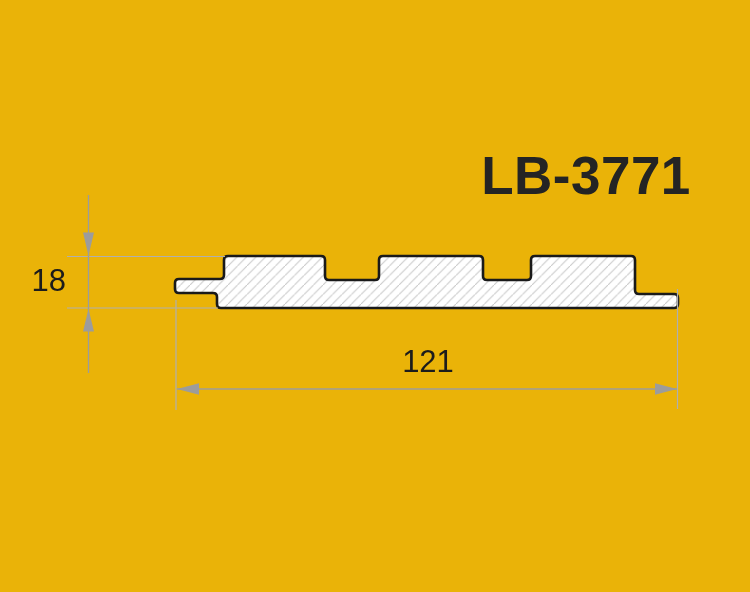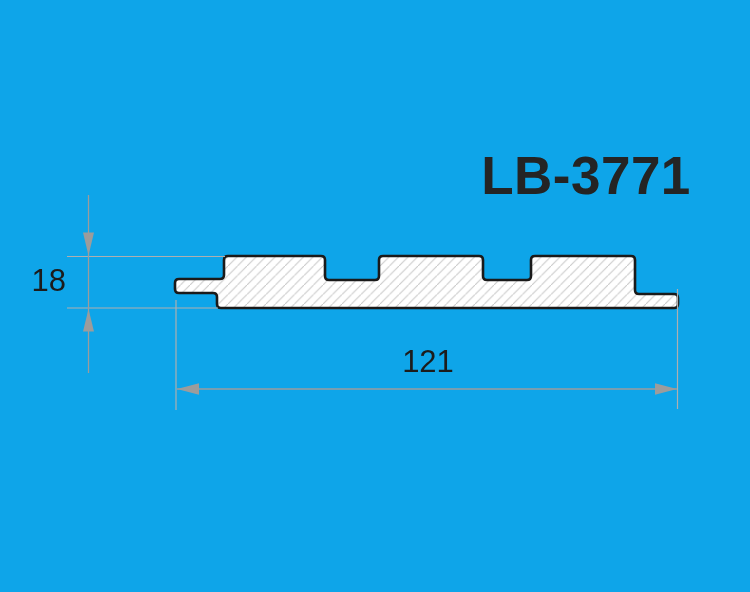--- a/index.html
+++ b/index.html
@@ -5,21 +5,21 @@
   html, body {
     margin: 0;
     padding: 0;
     background: #ffffff;
     font-family: "Liberation Sans", sans-serif;
   }
   .canvas {
     position: relative;
     width: 750px;
     height: 592px;
-    background: #0ea5e9;
+    background: #eab308;
     overflow: hidden;
   }
   svg { display: block; }
   .title-text {
     font-family: "Liberation Sans", sans-serif;
     font-size: 53px;
     font-weight: 600;
     fill: #242424;
     letter-spacing: 0.5px;
   }

